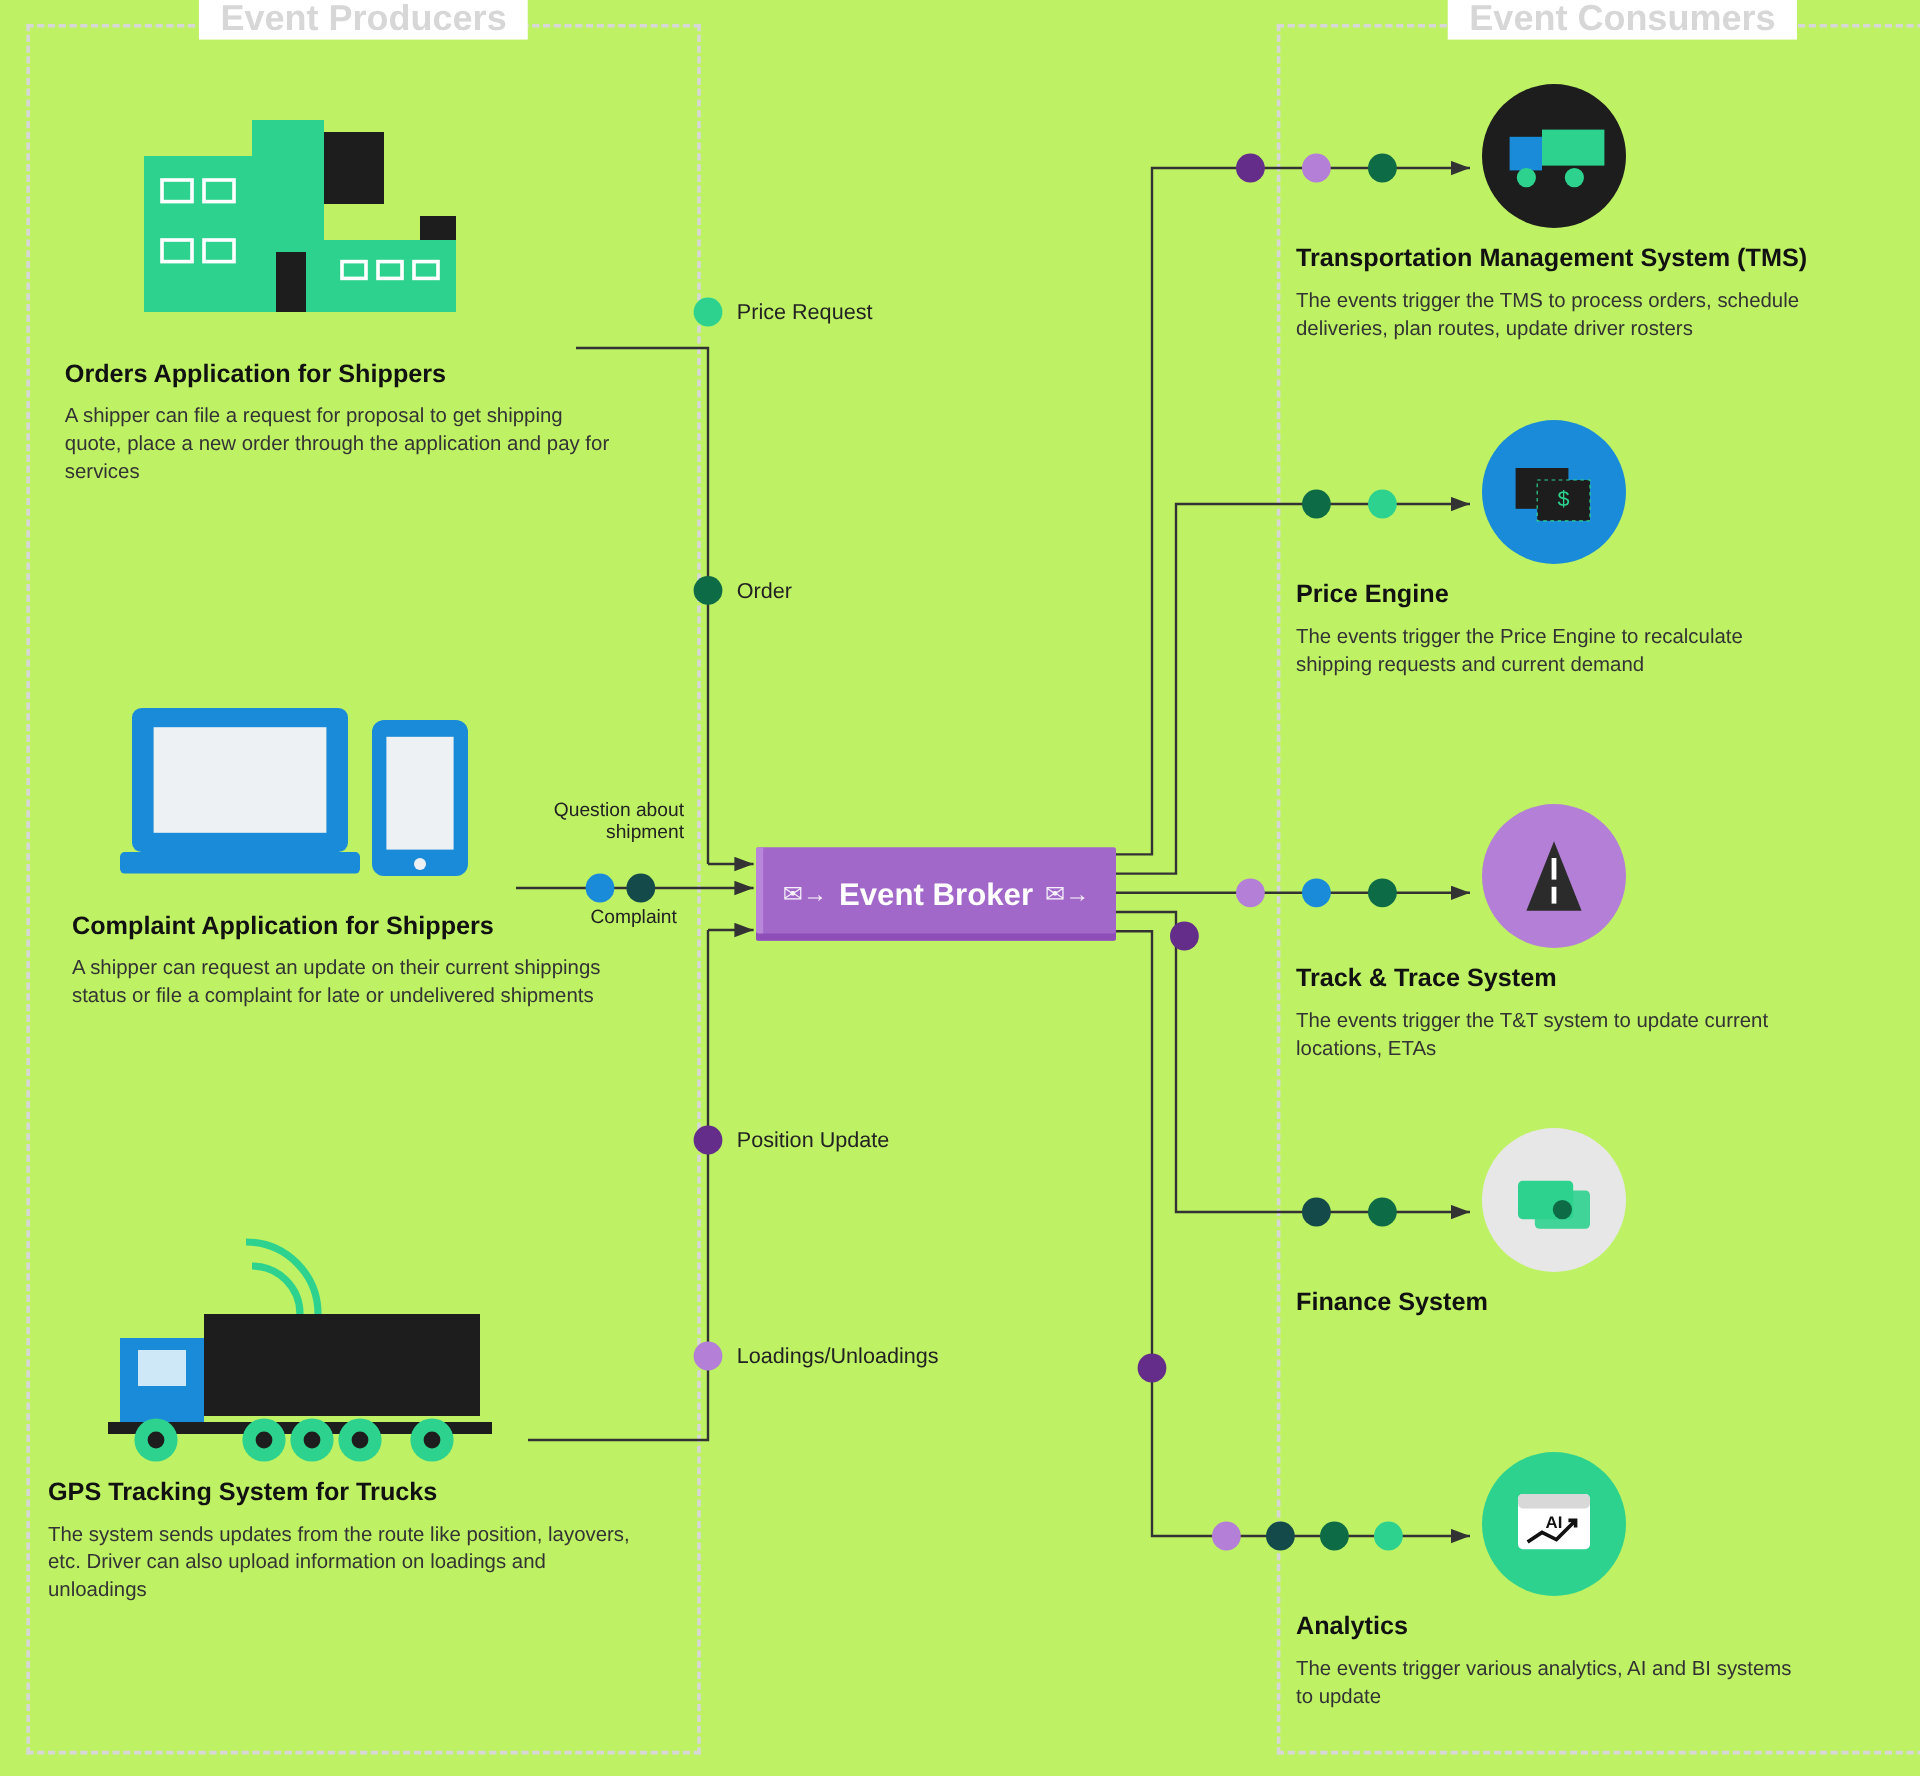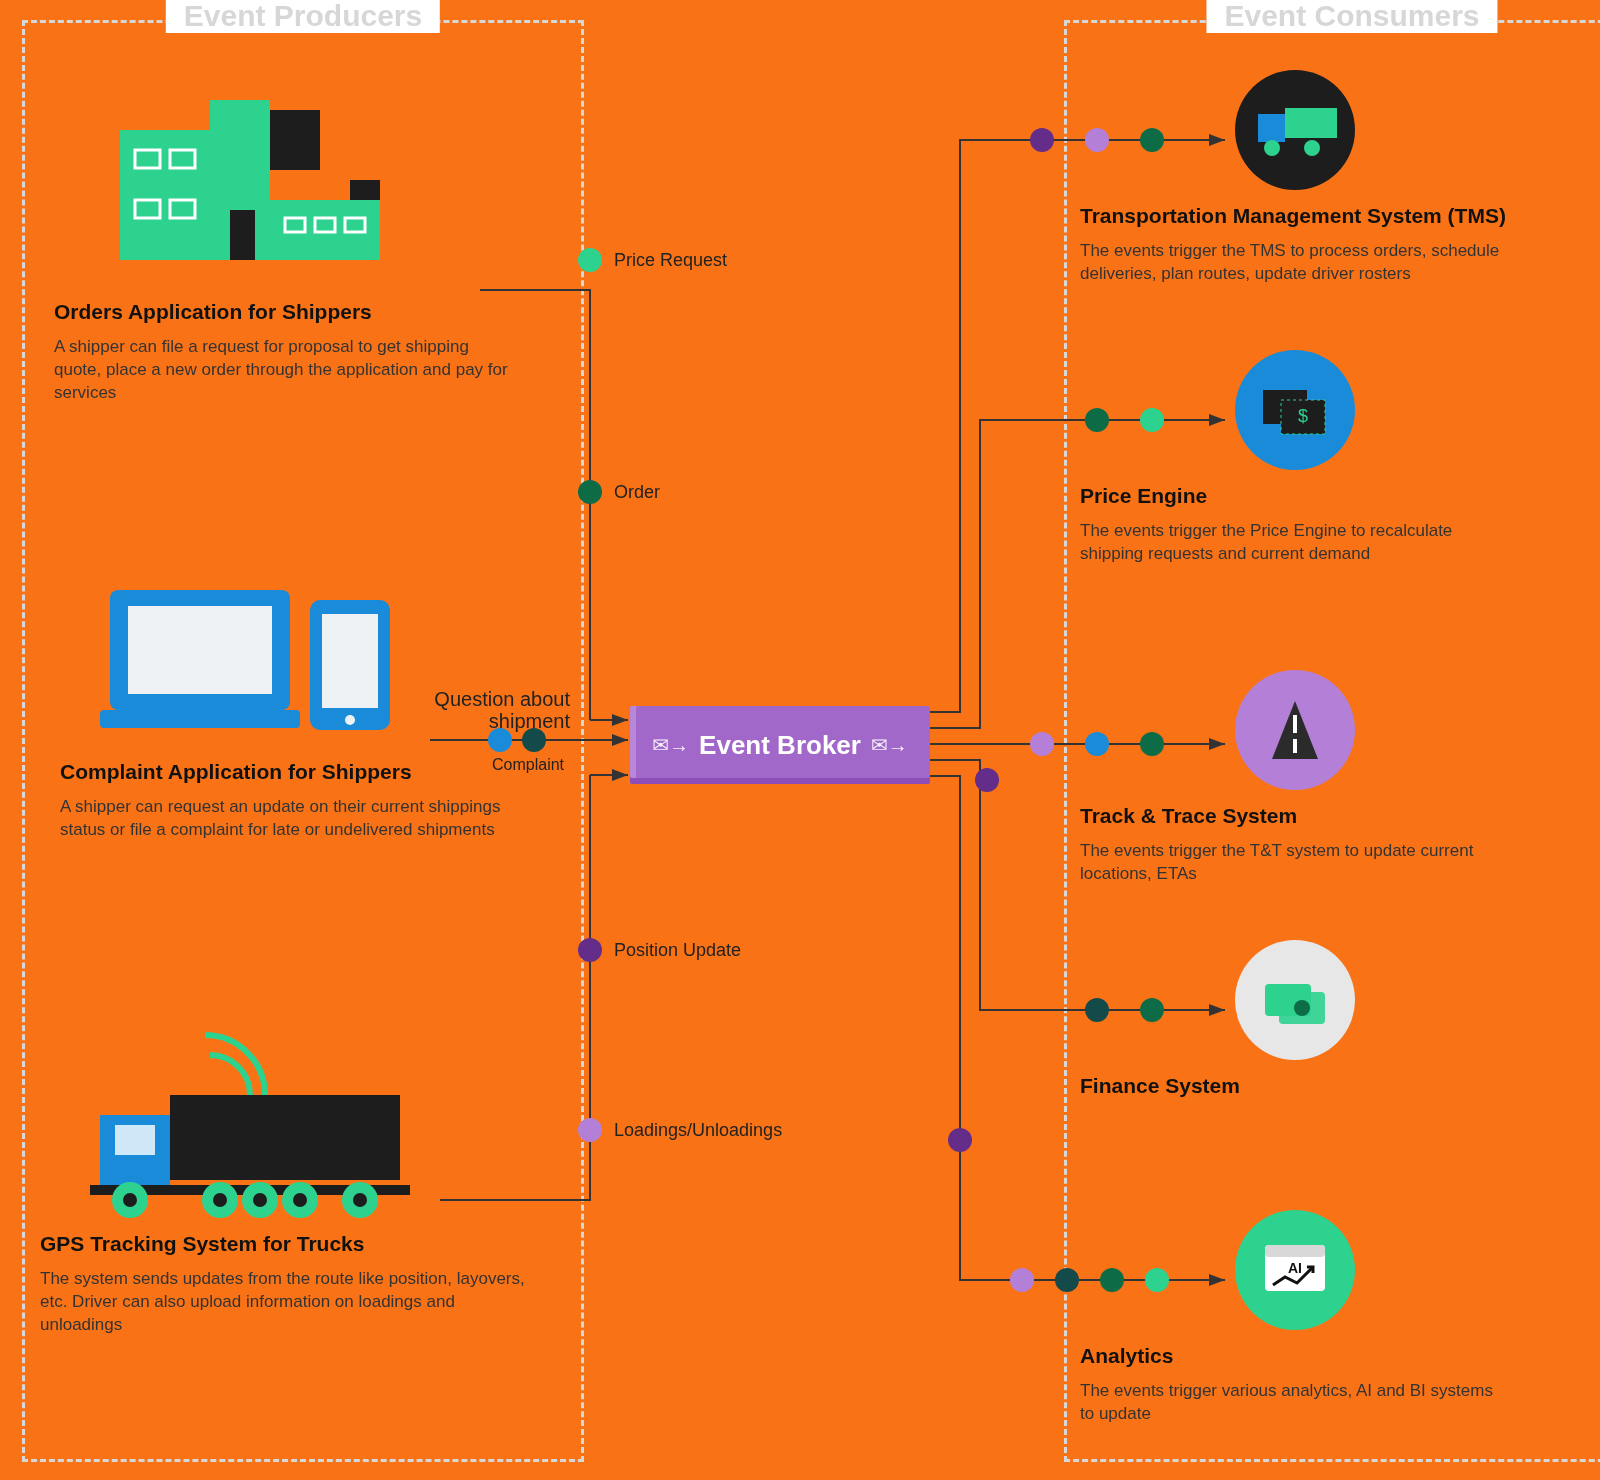--- a/index.html
+++ b/index.html
@@ -1,16 +1,16 @@
 <!DOCTYPE html>
 <html><head>
 <meta charset="utf-8">
 <style>
   html,body{margin:0;padding:0;background:#fff;font-family:"Segoe UI",Arial,sans-serif;color:#111}
-  .canvas{position:relative;width:1600px;height:1480px;margin:0 auto;background:#f97316}
+  .canvas{position:relative;width:1600px;height:1480px;margin:0 auto;background:#bef264}
   
   .region{position:absolute;border:3px dashed #d7d7d7}
   .region-title{position:absolute;top:-24px;left:50%;transform:translateX(-50%);font-weight:800;font-size:30px;color:#d7d7d7;padding:0 18px;background:#fff;white-space:nowrap}
   
   .node{position:absolute;width:420px;text-align:left}
   .node .title{font-weight:800;font-size:21px;margin-bottom:6px;color:#111}
   .node .desc{font-size:17px;line-height:1.35;color:#333;margin:12px auto}
   
   .broker{position:absolute;background:#a167c9;color:#fff;display:flex;align-items:center;justify-content:center;font-weight:800;font-size:26px;border-radius:2px;box-shadow:inset 0 -6px 0 #8d4eb8,inset 6px 0 0 #b987da}
   .broker .glyph{font-size:20px;margin:0 10px;opacity:.9;font-weight:500}
@@ -125,21 +125,21 @@
   </div>
 
   <div class="dot" style="left:578px;top:248px;width:24px;height:24px;background:#2dd28f"></div>
   <div class="lbl" style="left:614px;top:250px">Price Request</div>
 
   <div class="dot" style="left:578px;top:480px;width:24px;height:24px;background:#0d6b46"></div>
   <div class="lbl" style="left:614px;top:482px">Order</div>
 
   <div class="dot" style="left:488px;top:728px;width:24px;height:24px;background:#1a8bd8"></div>
   <div class="dot" style="left:522px;top:728px;width:24px;height:24px;background:#144a4a"></div>
-  <div class="lbl" style="left:420px;top:688px;width:150px;text-align:right;font-size:20px;line-height:1.1">Question about shipment</div>
+  <div class="lbl" style="left:420px;top:667px;width:150px;text-align:right;font-size:16px;line-height:1.1">Question about shipment</div>
   <div class="lbl" style="left:492px;top:756px;font-size:16px">Complaint</div>
 
   <div class="dot" style="left:578px;top:938px;width:24px;height:24px;background:#652d8a"></div>
   <div class="lbl" style="left:614px;top:940px">Position Update</div>
 
   <div class="dot" style="left:578px;top:1118px;width:24px;height:24px;background:#b47fd6"></div>
   <div class="lbl" style="left:614px;top:1120px">Loadings/Unloadings</div>
 
   <div class="broker" style="left:630px;top:706px;width:300px;height:78px">
     <span class="glyph">✉→</span>

